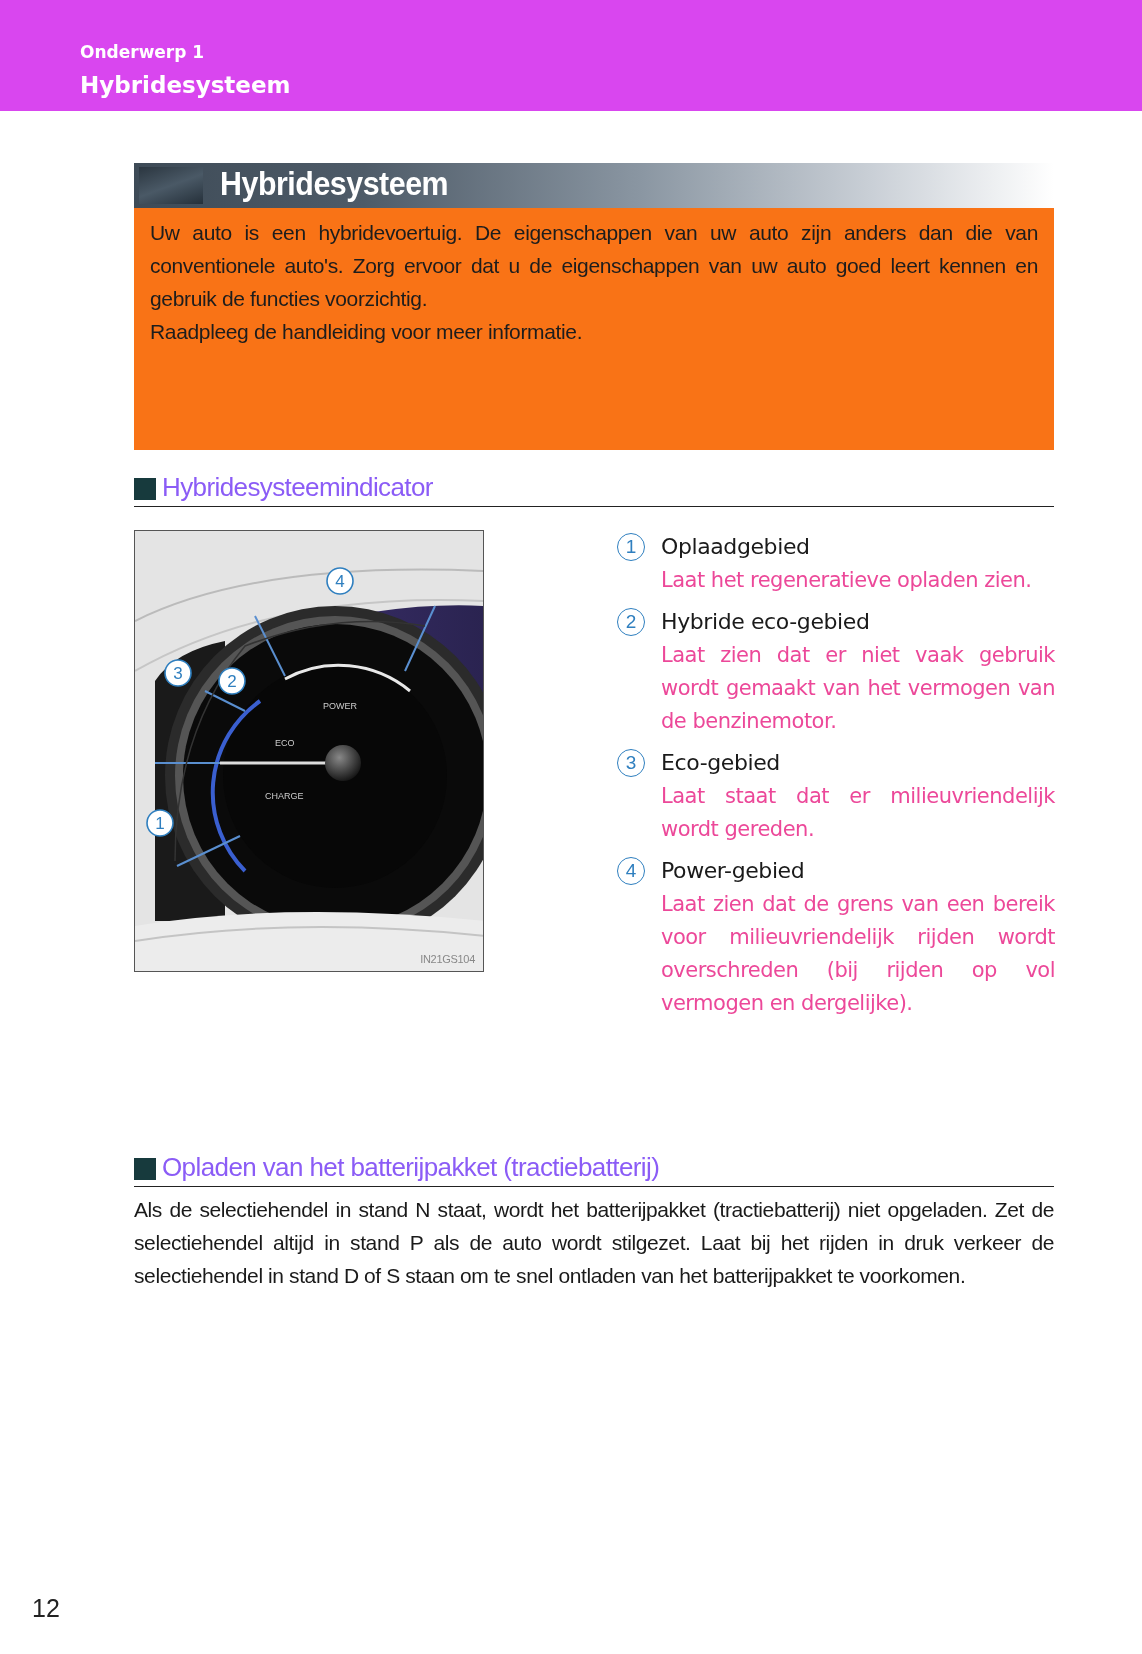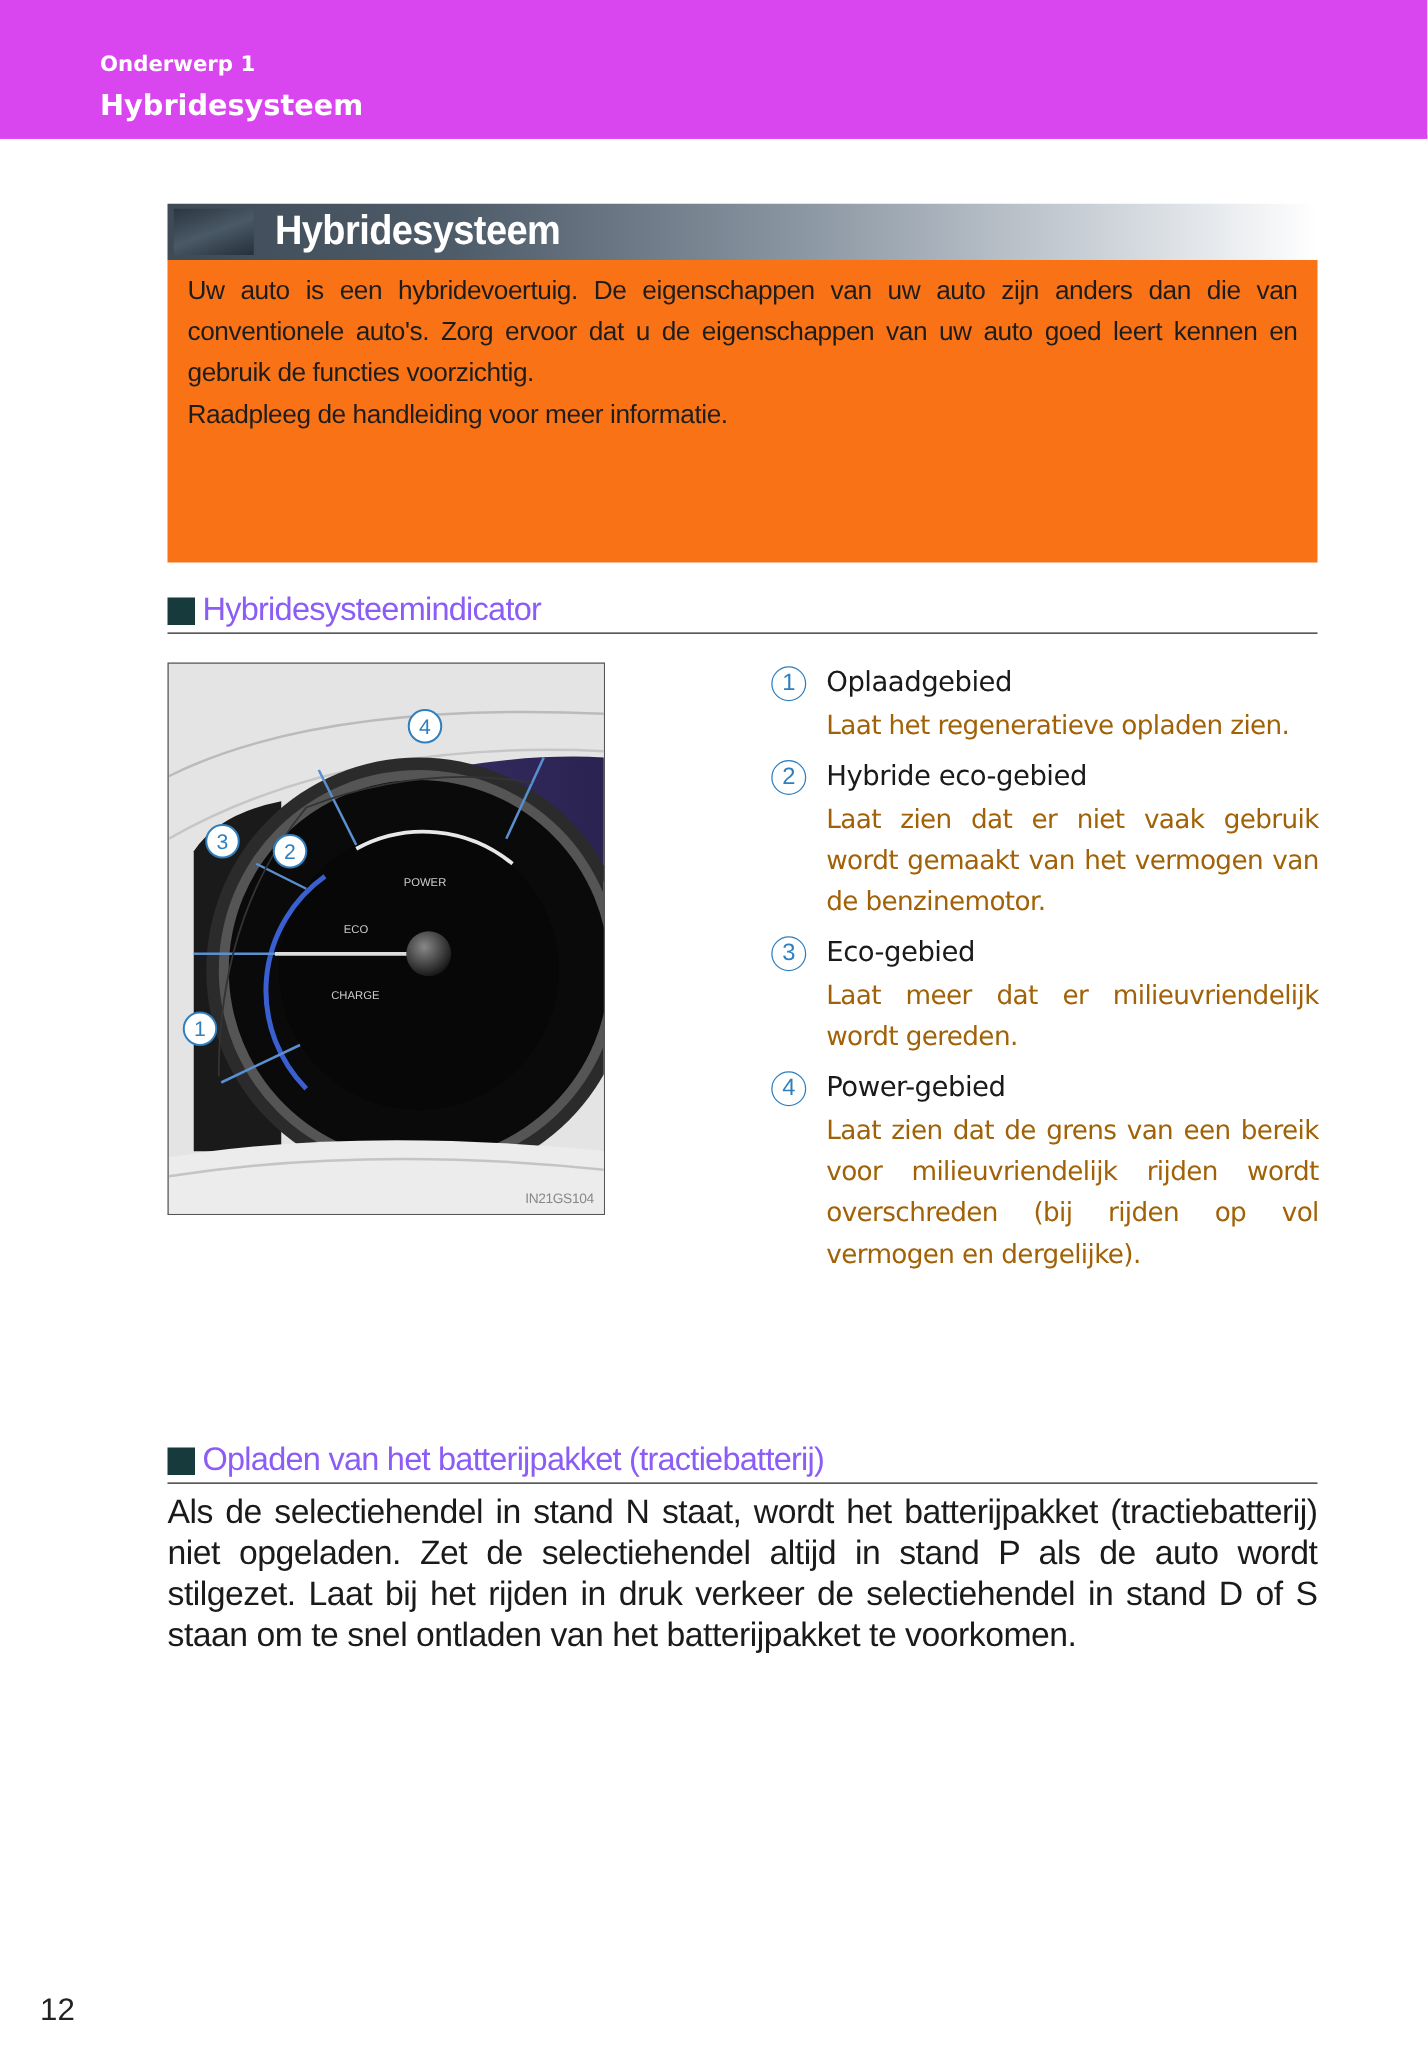--- a/index.html
+++ b/index.html
@@ -68,26 +68,26 @@
   .item .num {
     position:absolute; left:2px; top:3px; width:28px; height:28px; border-radius:50%;
     border:1.6px solid #2f7fbf; color:#2f7fbf; box-sizing:border-box;
     font-family:"Liberation Sans", sans-serif; font-size:19px; line-height:25px; text-align:center;
   }
   .item .head {
     font-family:"DejaVu Sans", sans-serif; font-size:22px; line-height:34px; color:#1a1a1a;
     letter-spacing:-0.4px;
   }
   .item .desc {
-    font-family:"DejaVu Sans", sans-serif; font-size:21px; line-height:33px; color:#a16207;
+    font-family:"DejaVu Sans", sans-serif; font-size:21px; line-height:33px; color:#ec4899;
     text-align:justify; letter-spacing:-0.5px;
   }
   .body2 {
     position:absolute; left:134px; top:1193px; width:920px;
-    font-family:"Liberation Sans", sans-serif; font-size:27px; line-height:33px; color:#1a1a1a;
+    font-family:"Liberation Sans", sans-serif; font-size:21px; line-height:33px; color:#1a1a1a;
     text-align:justify; letter-spacing:-0.4px;
   }
   .pagenum {
     position:absolute; left:32px; top:1594px; font-family:"Liberation Sans", sans-serif;
     font-size:25px; color:#222;
   }
 </style>
 </head>
 <body>
 
@@ -170,21 +170,21 @@
     <div class="desc">Laat het regeneratieve opladen zien.</div>
   </div>
   <div class="item">
     <div class="num">2</div>
     <div class="head">Hybride eco-gebied</div>
     <div class="desc">Laat zien dat er niet vaak gebruik wordt gemaakt van het vermogen van de benzinemotor.</div>
   </div>
   <div class="item">
     <div class="num">3</div>
     <div class="head">Eco-gebied</div>
-    <div class="desc">Laat meer dat er milieuvriendelijk wordt gereden.</div>
+    <div class="desc">Laat staat dat er milieuvriendelijk wordt gereden.</div>
   </div>
   <div class="item">
     <div class="num">4</div>
     <div class="head">Power-gebied</div>
     <div class="desc">Laat zien dat de grens van een bereik voor milieuvriendelijk rijden wordt overschreden (bij rijden op vol vermogen en dergelijke).</div>
   </div>
 </div>
 
 <div class="sechead" style="top:1150px;">
   <div class="sq"></div>

